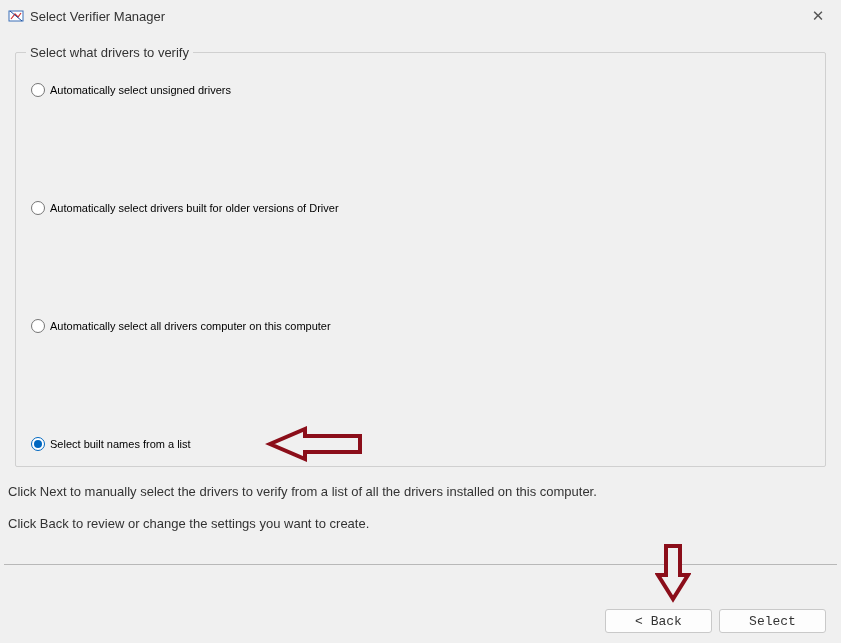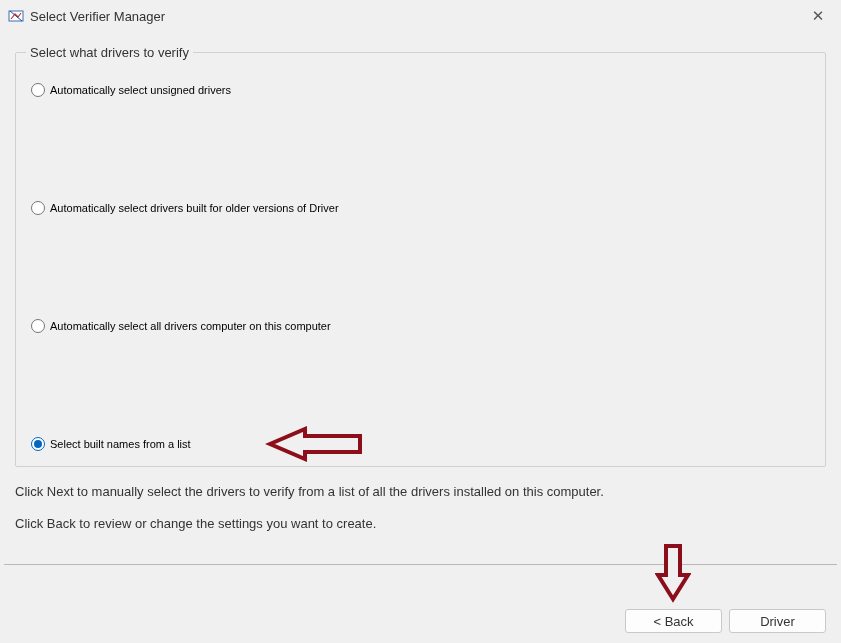--- a/index.html
+++ b/index.html
@@ -109,49 +109,49 @@
       width: 8px;
       height: 8px;
       background: #0067c0;
       border-radius: 50%;
     }
     .radio-label {
       color: #000000;
       font-size: 11px;
     }
     .instructions {
-      padding: 17px 15px 0 15px;
+      padding: 17px 15px 0 8px;
       color: #333;
       font-size: 13px;
     }
     .instructions p {
       margin-bottom: 17px;
     }
     .hr {
       border: none;
       border-top: 1px solid #b8b8b8;
       margin: 33px 4px 0 4px;
     }
     .button-row {
       position: absolute;
       bottom: 10px;
       right: 15px;
       display: flex;
       gap: 7px;
     }
     .btn {
-      width: 97px;
+      width: 107px;
       height: 24px;
       background: #fdfdfd;
       border: 1px solid #c9c9c9;
       border-radius: 3px;
       font-size: 13px;
       color: #333;
       cursor: pointer;
-      font-family: Liberation Sans, sans-serif;
+      font-family: Liberation Mono, monospace;
     }
     .arrow-right {
       position: absolute;
       left: 265px;
       top: 426px;
       pointer-events: none;
     }
     .arrow-down {
       position: absolute;
       left: 655px;
@@ -210,21 +210,21 @@
 
   <div class="instructions">
     <p>Click Next to manually select the drivers to verify from a list of all the drivers installed on this computer.</p>
     <p>Click Back to review or change the settings you want to create.</p>
   </div>
 
   <hr class="hr">
 
   <div class="button-row">
     <button class="btn">&lt; Back</button>
-    <button class="btn">Driver</button>
+    <button class="btn">Select</button>
   </div>
 
   <svg class="arrow-right" width="100" height="36">
     <g fill="none" stroke="#8b0e1a" stroke-width="4">
       <path d="M 95 10 L 40 10 L 40 3 L 5 18 L 40 33 L 40 26 L 95 26 Z" fill="#f0f0f0"></path>
     </g>
   </svg>
 
   <svg class="arrow-down" width="36" height="60">
     <g fill="none" stroke="#8b0e1a" stroke-width="4">

